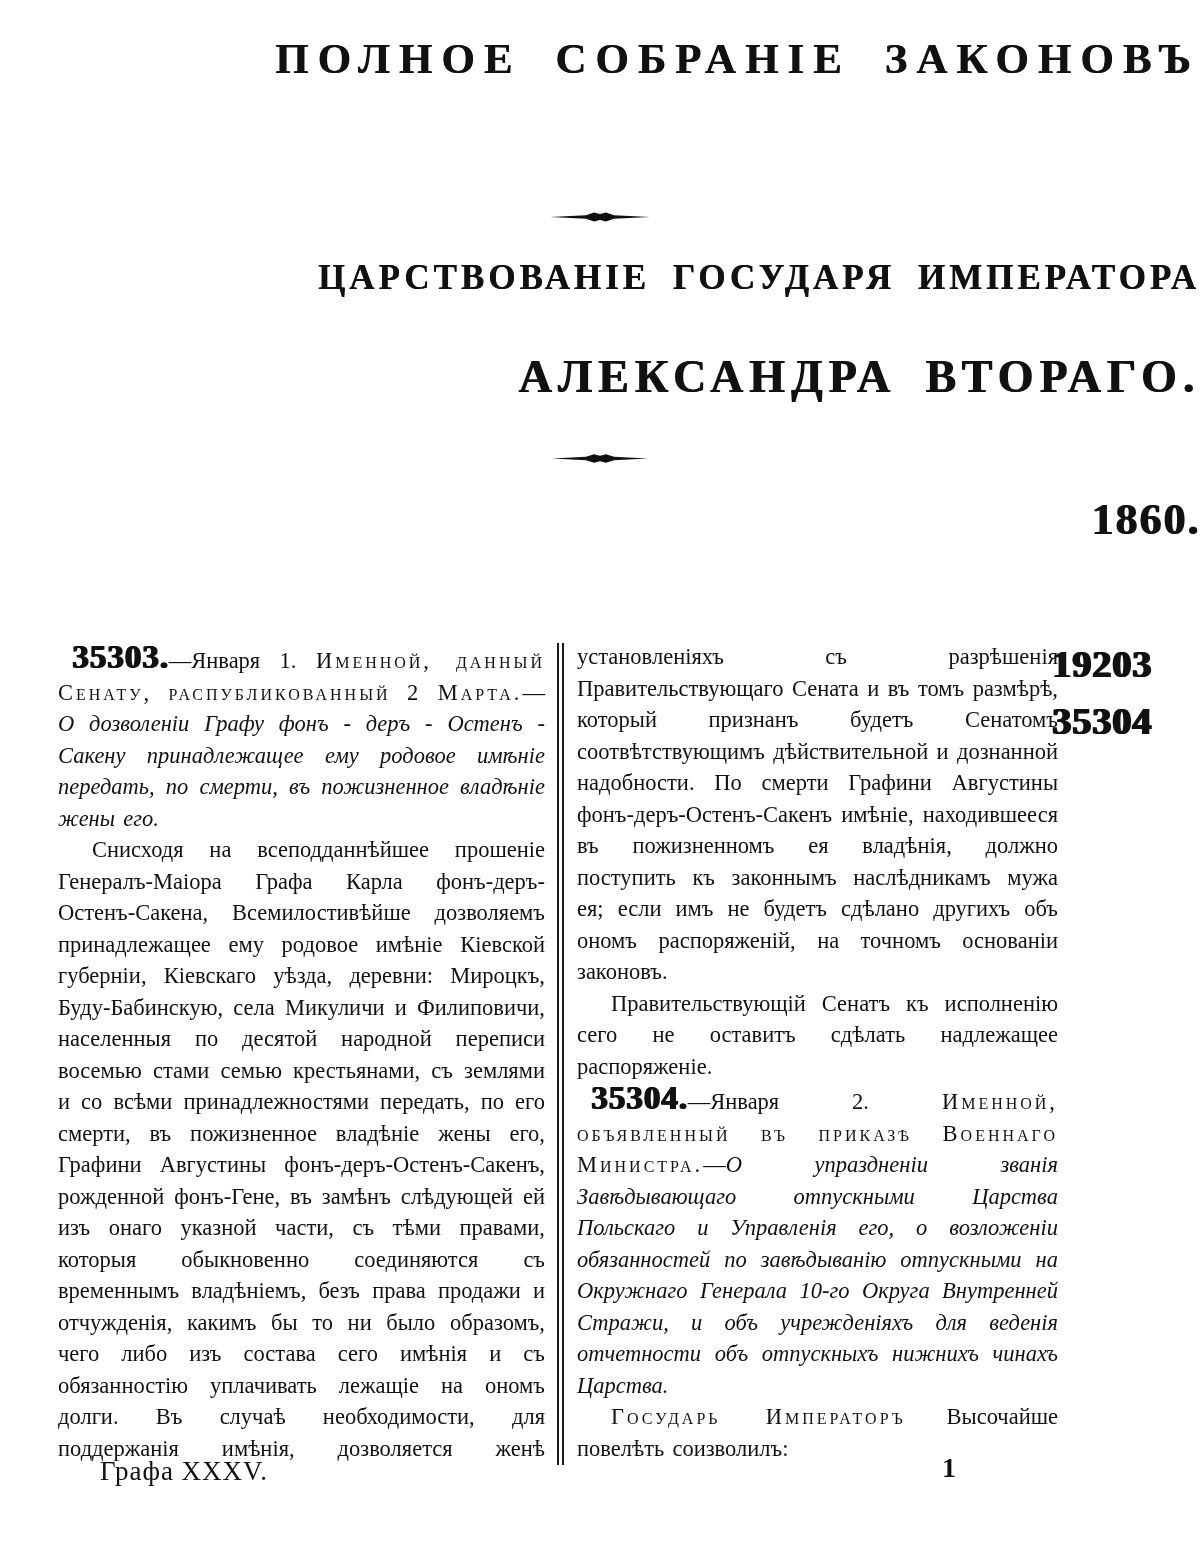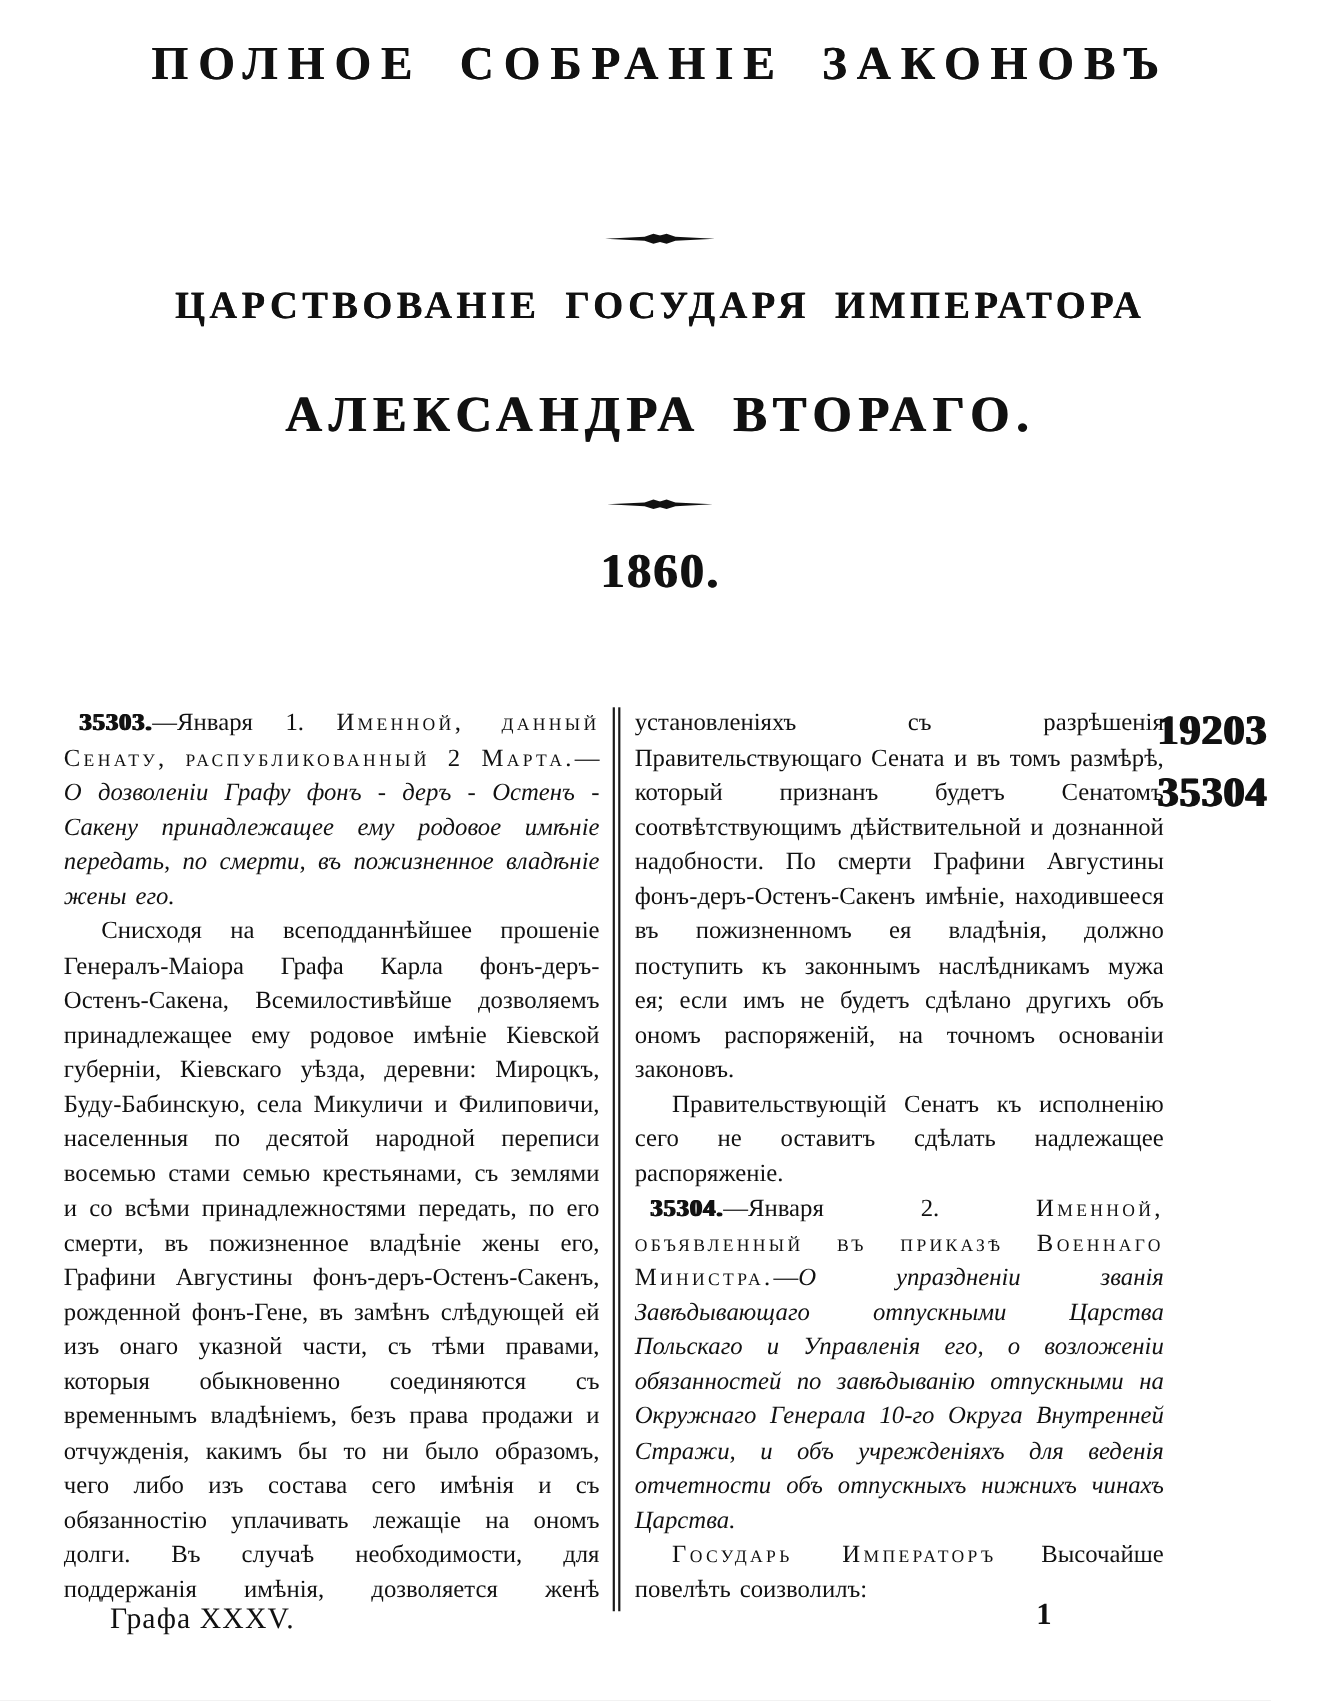--- a/index.html
+++ b/index.html
@@ -5,21 +5,21 @@
   html,body{margin:0;padding:0;background:#e8e8e8;}
   .page{
     position:relative;
     width:1200px;height:1546px;
     background:#ffffff;
     color:#111;
     font-family:"Liberation Serif","DejaVu Serif",serif;
     overflow:hidden;
   }
   
-  .h-center{position:absolute;left:0;width:100%;text-align:center;white-space:nowrap;}
+  .h-center{position:absolute;left:0;width:100%;text-align:right;white-space:nowrap;}
   .title1{top:34px;font-size:43px;font-weight:bold;letter-spacing:9px;word-spacing:14px;
           text-shadow:0.5px 0 currentColor;}
   .title2{top:117px;font-size:41px;font-weight:bold;letter-spacing:8px;word-spacing:12px;
           text-shadow:1.1px 0 currentColor,-0.6px 0 currentColor;}
   .reign1{top:258px;font-size:35px;font-weight:bold;letter-spacing:4px;word-spacing:10px;
           text-shadow:0.4px 0 currentColor;}
   .reign2{top:350px;font-size:46px;font-weight:bold;letter-spacing:6px;word-spacing:12px;
           text-shadow:0.9px 0 currentColor;}
   .year{top:494px;font-size:44px;font-weight:bold;letter-spacing:2px;
         text-shadow:1.2px 0 currentColor;}
@@ -39,21 +39,21 @@
   .col-left{width:487px;}
   .col-right{width:481px;}
   .col-divider{
     width:3px;margin:2px 13px 0 12px;
     border-left:2px solid #1a1a1a;border-right:2px solid #1a1a1a;
   }
   .col p{margin:0;}
   .indent{text-indent:34px;}
   .entry-indent{text-indent:14px;}
   .entry-num{
-    font-size:22px;font-weight:bold;letter-spacing:1px;line-height:1;
+    font-size:33px;font-weight:bold;letter-spacing:1px;line-height:1;
     text-shadow:1.2px 0 currentColor,-0.6px 0 currentColor;
   }
   .sc{font-variant:small-caps;letter-spacing:3px;word-spacing:4px;}
   .it{font-style:italic;}
   
   .margin-num{
     position:absolute;left:1052px;width:120px;
     font-size:38px;font-weight:bold;line-height:1;letter-spacing:1px;
     text-shadow:1.4px 0 currentColor,-0.7px 0 currentColor;
     white-space:nowrap;

